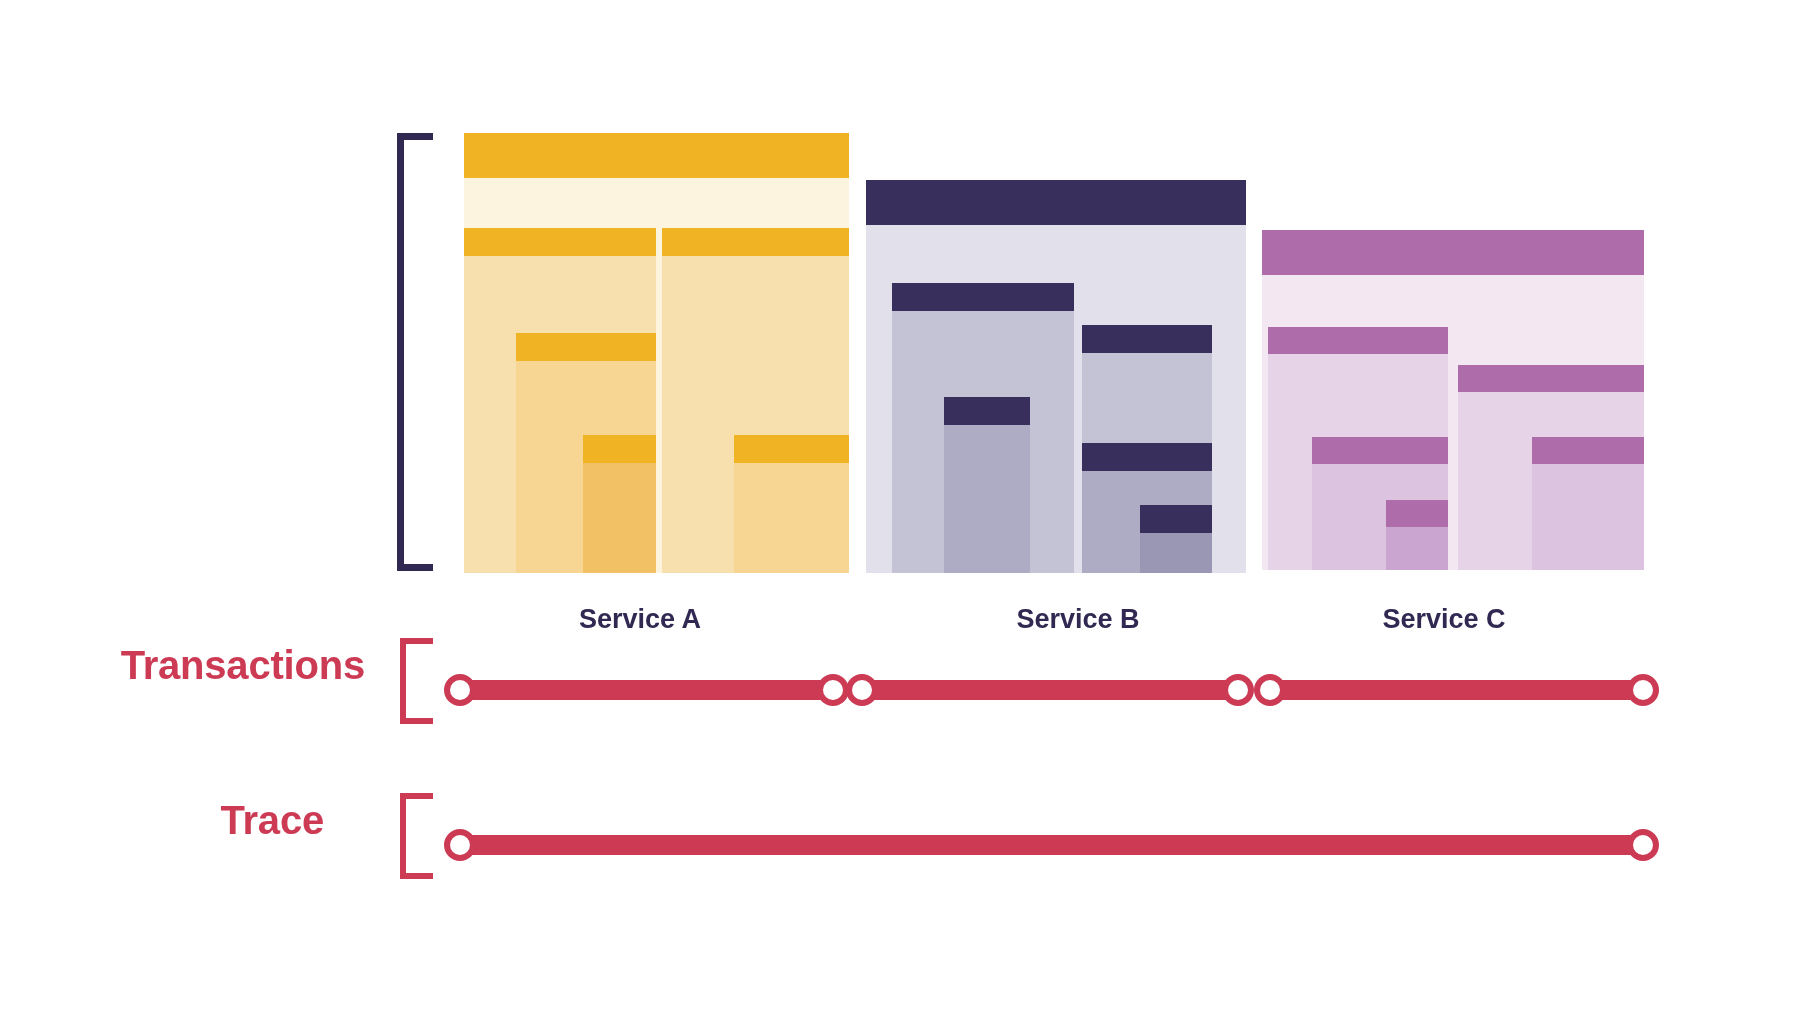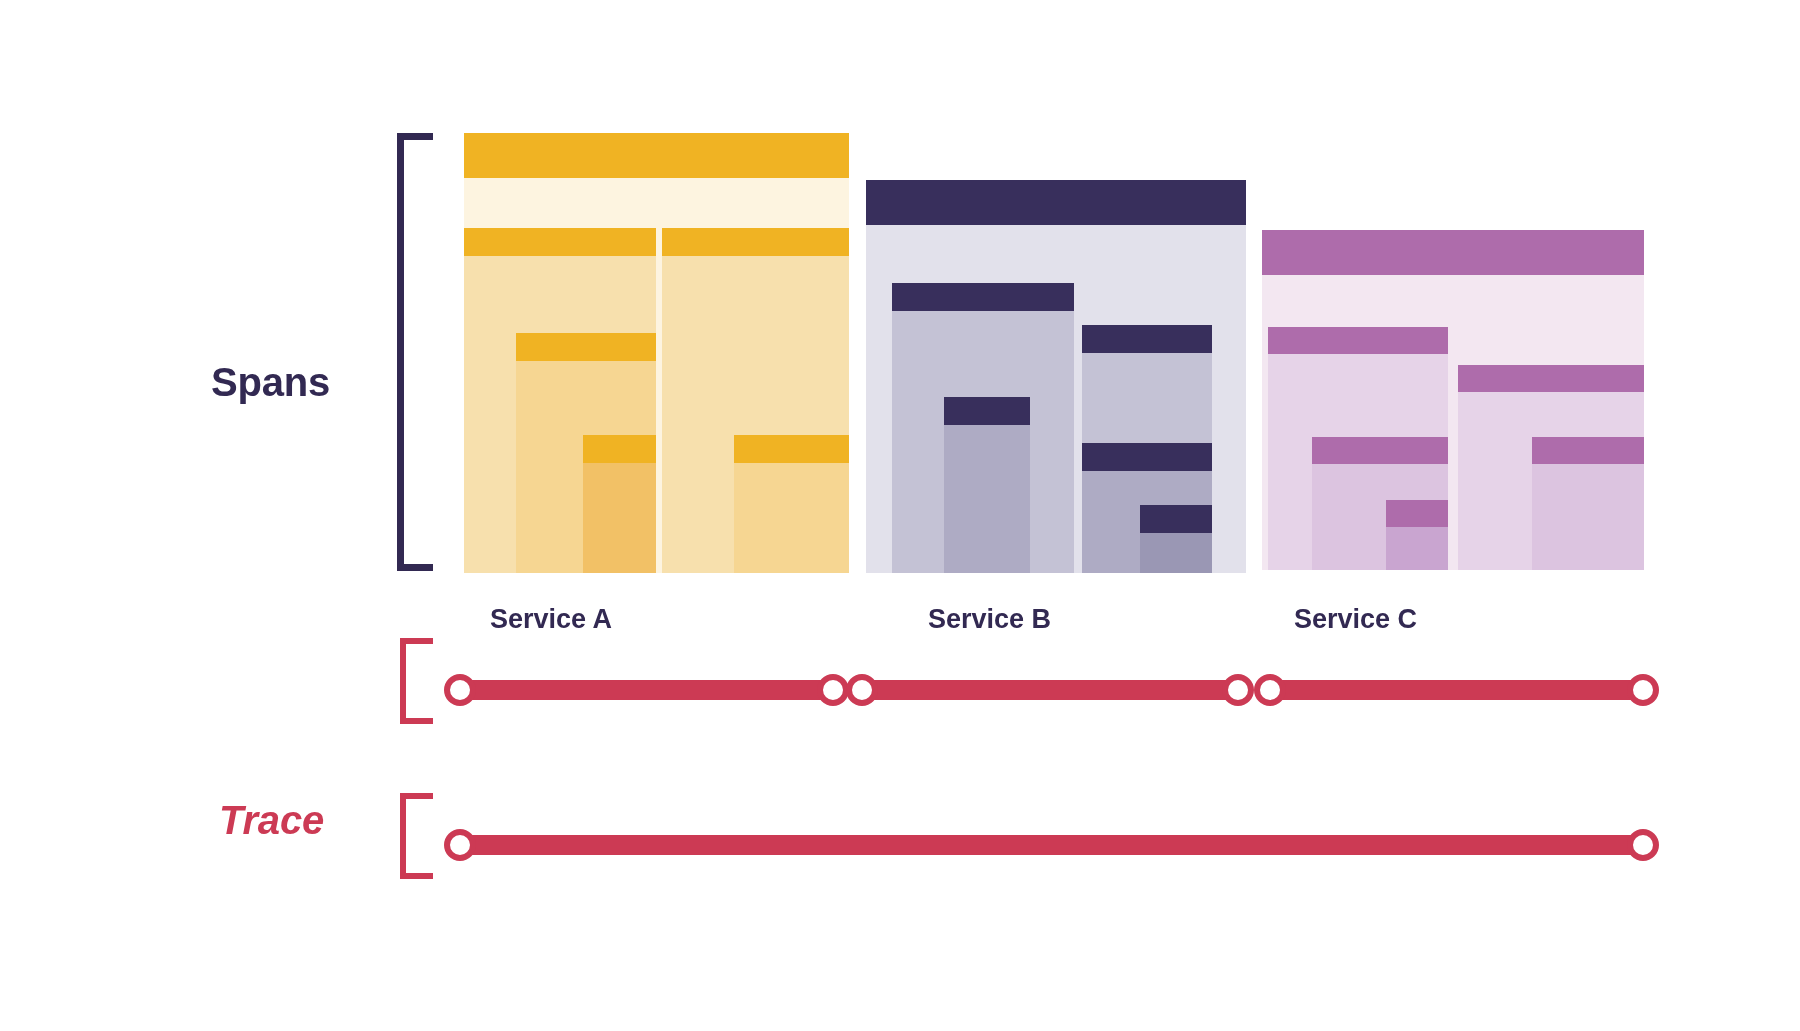--- a/index.html
+++ b/index.html
@@ -40,21 +40,20 @@
     width: 365px;
     font-size: 40px;
     color: #cc3a54;
   }
   #trace-label {
     left: 0;
     top: 798px;
     width: 324px;
     font-size: 40px;
     color: #cc3a54;
-    font-style: italic;
   }
 
   
   .bracket {
     position: absolute;
     border-style: solid;
     border-right: none;
     box-sizing: border-box;
   }
   #spans-bracket {
@@ -106,21 +105,21 @@
     width: 100%;
     bottom: 0;
   }
 
   
   .service-caption {
     position: absolute;
     font-size: 27px;
     font-weight: bold;
     color: #322952;
-    text-align: left;
+    text-align: center;
     white-space: nowrap;
   }
 
   
   .timeline-row {
     position: absolute;
     left: 0;
     width: 1800px;
     height: 70px;
   }
@@ -141,21 +140,21 @@
     border-radius: 50%;
     background: #ffffff;
     border: 6px solid #cc3a54;
   }
 </style>
 </head>
 <body>
 
 <div id="stage">
 
-  <div class="row-label" id="spans-label">Spans</div>
+  <div class="row-label" id="transactions-label">Transactions</div>
   <div class="row-label" id="trace-label">Trace</div>
 
   <div class="bracket" id="spans-bracket"></div>
   <div class="bracket" id="transactions-bracket"></div>
   <div class="bracket" id="trace-bracket"></div>
 
   <div id="spans-area">
       <div class="span-bar" style="left: 464px; width: 385px; top: 133px; height: 440px; bottom: auto;">
         <div class="span-body" style="top: 45px; background: rgb(253, 244, 224);"></div>
         <div class="span-head" style="height: 45px; background: rgb(240, 179, 35);"></div>

